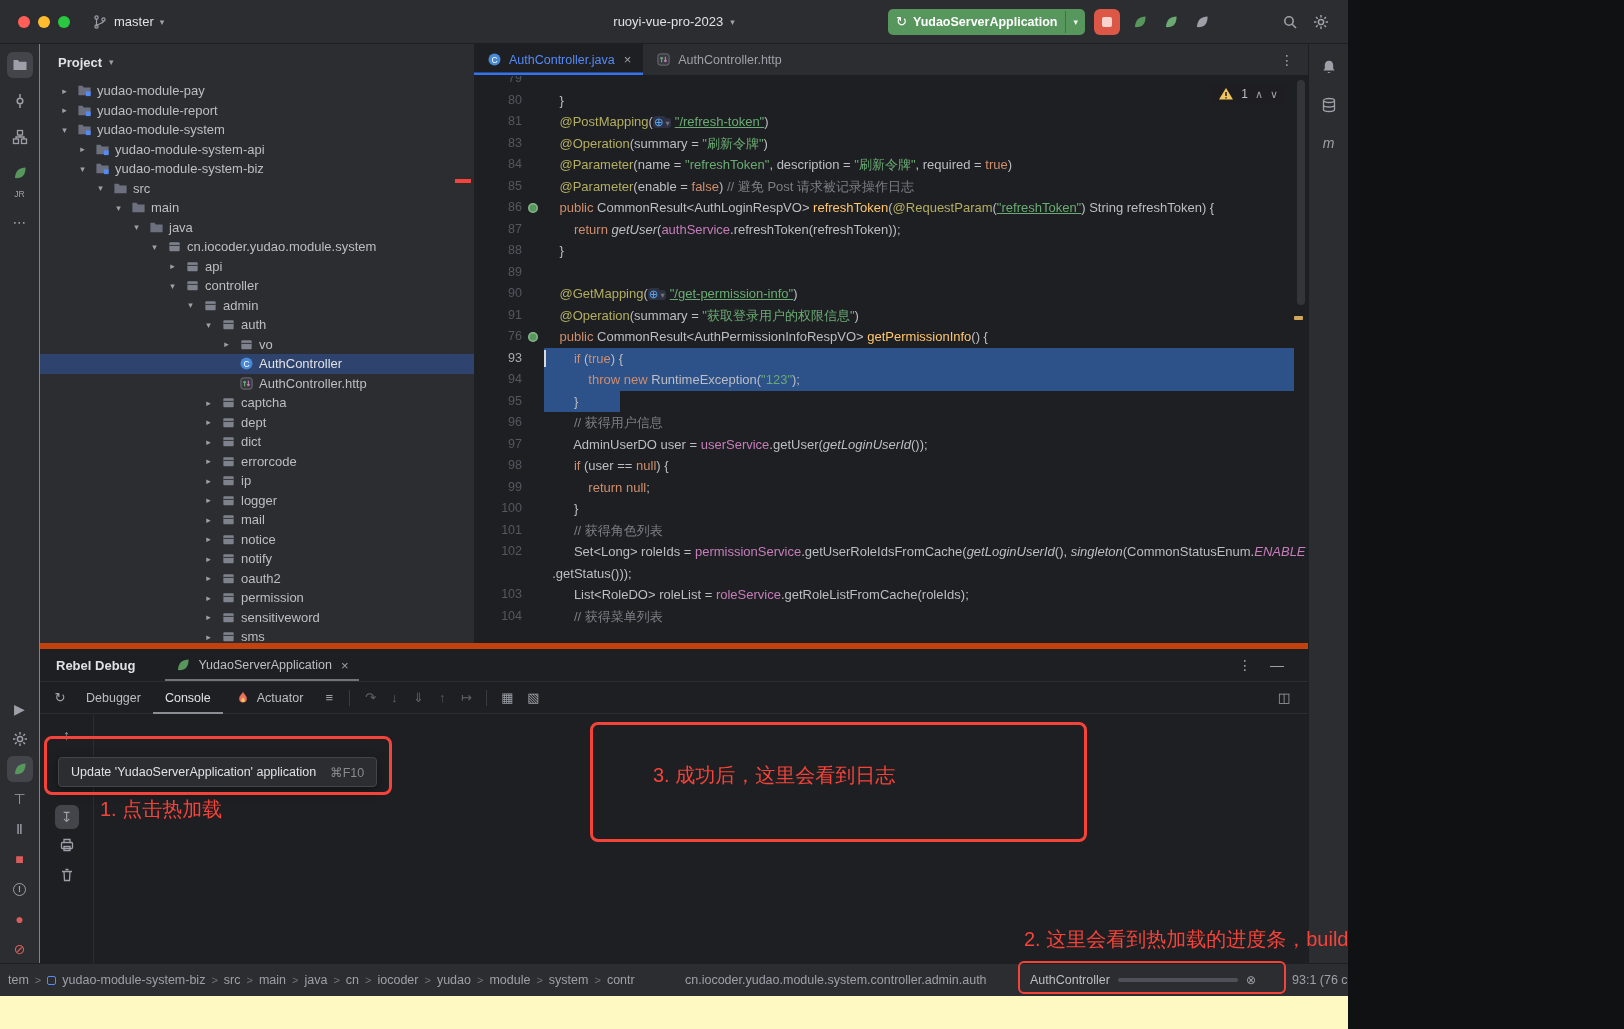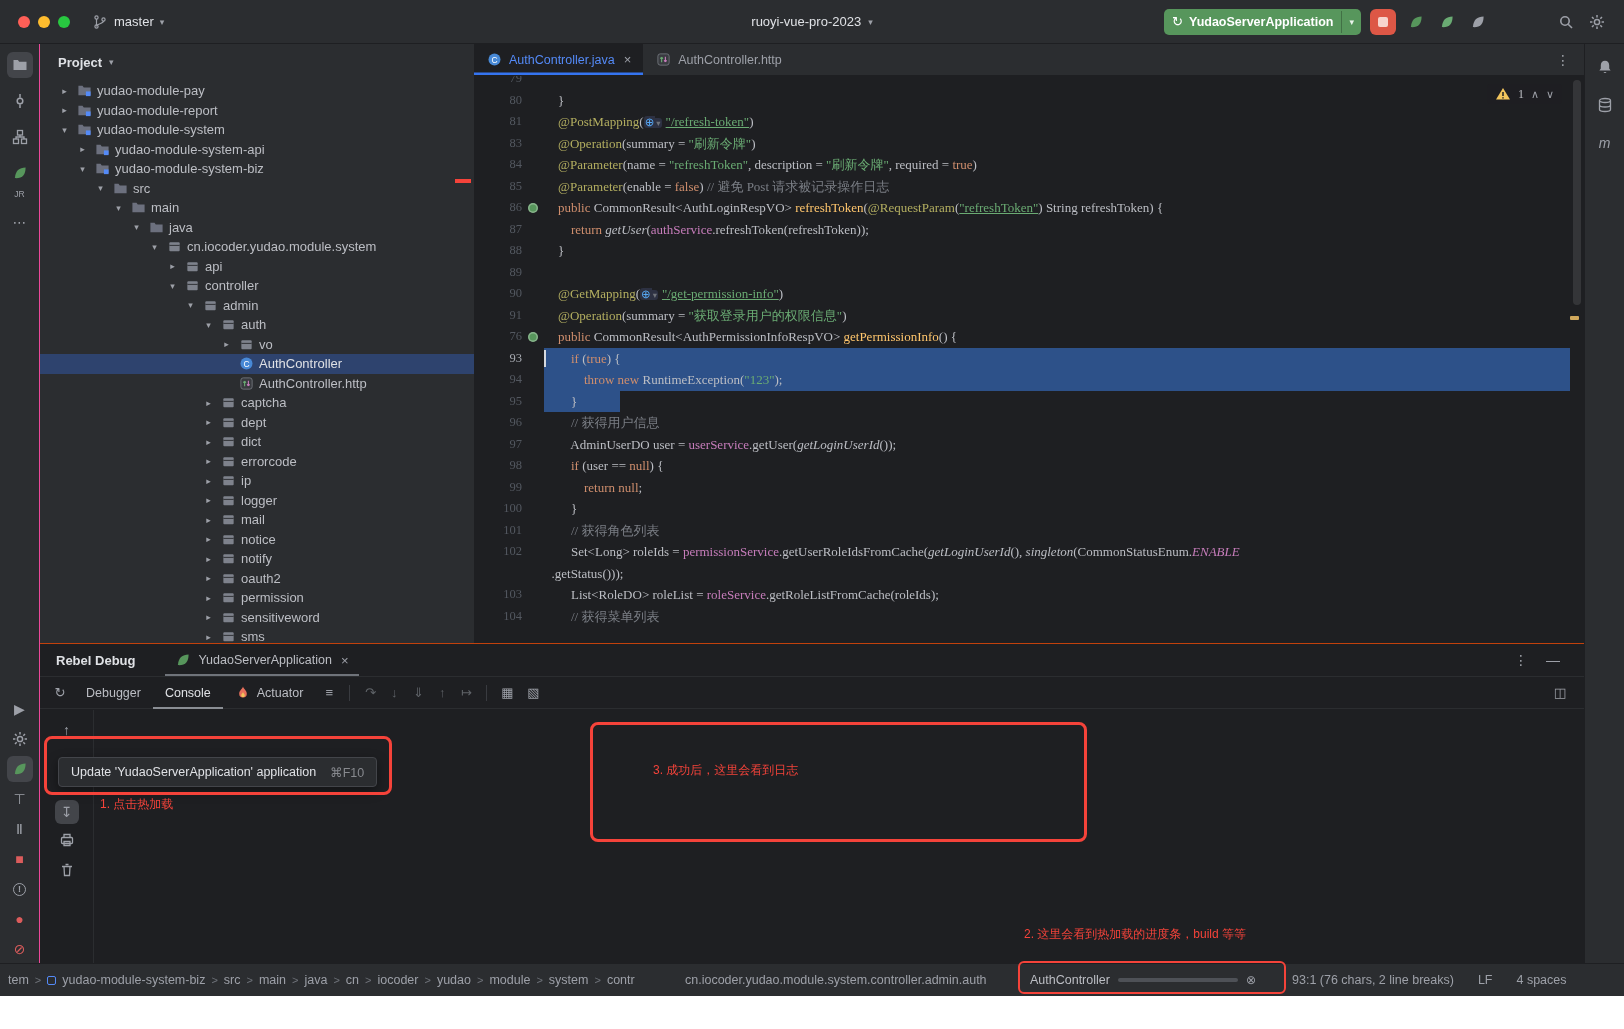--- a/index.html
+++ b/index.html
@@ -4,21 +4,21 @@
 <style>
   :root{
     --annotation-red:#f5433a;
     --accent-blue:#3574f0;
     --run-green:#57965c;
     --stop-red:#dd5746;
     --selection-blue:#2d5189;
   }
   *{box-sizing:border-box}
   body{margin:0;background:#101113;font-family:"Liberation Sans","DejaVu Sans",sans-serif;color:#bcbec4;}
-  .app{position:relative;width:1624px;height:1029px;overflow:hidden;background:#ffffff}
+  .app{position:relative;width:1348px;height:1029px;overflow:hidden;background:#fef9c3}
 
   
   .titlebar{position:absolute;left:0;top:0;right:0;height:44px;background:#2b2d30;border-bottom:1px solid #1e1f22;display:flex;align-items:center;z-index:5}
   .traffic{display:flex;gap:8px;padding:0 14px 0 18px}
   .tl{width:12px;height:12px;border-radius:50%}
   .tl.red{background:#ff5f57}.tl.yellow{background:#febc2e}.tl.green{background:#28c840}
   .branch-widget{display:flex;align-items:center;gap:6px;color:#dfe1e5;font-size:13px;padding:4px 8px;border-radius:4px}
   .branch-widget .ic{display:flex;color:#9da0a8}
   .chev{color:#9da0a8;font-size:9px}
   .title-center{position:absolute;left:50%;transform:translateX(-50%);display:flex;gap:7px;align-items:center;color:#dfe1e5;font-size:13px}
@@ -52,21 +52,21 @@
   .ticon{width:16px;height:16px;flex:none;display:flex;align-items:center;justify-content:center}
   .tlabel{padding-right:8px}
 
   
   .editor{position:absolute;left:474px;top:44px;right:40px;bottom:386px;background:#1e1f22;z-index:2}
   .tabbar{height:32px;background:#2b2d30;display:flex;align-items:center;border-bottom:1px solid #1e1f22}
   .tab{display:flex;align-items:center;gap:7px;height:100%;padding:0 12px;font-size:12.5px;color:#9da0a8}
   .tab.active{background:#1e1f22;box-shadow:inset 0 -2.5px 0 var(--accent-blue);color:#548af7}
   .tab-close{color:#9da0a8;font-size:13px;margin-left:2px}
   .tab-more{margin-left:auto;padding-right:14px;color:#9da0a8;font-size:14px}
-  .code-area{position:absolute;top:32px;left:0;right:0;bottom:0;overflow:hidden;font-family:Liberation Serif, serif;font-size:13px}
+  .code-area{position:absolute;top:32px;left:0;right:0;bottom:0;overflow:hidden;font-family:Liberation Sans, sans-serif;font-size:13px}
   #code-lines{margin-top:-8px;margin-right:14px}
   .code-line{display:flex;height:21.5px;line-height:21.5px;white-space:pre}
   .ln{width:48px;text-align:right;color:#535860;flex:none;font-size:12.5px}
   .ln.cur{color:#a8abb2}
   .gslot{width:22px;flex:none;display:flex;align-items:center;justify-content:center}
   .bean{width:10px;height:10px;border-radius:50%;background:#57965c;box-shadow:inset 0 0 0 1.5px rgba(255,255,255,.3)}
   .code-text{flex:1;position:relative;padding-left:1px}
   .sel-full .code-text{background:var(--selection-blue)}
   .sel-part .code-text{background:linear-gradient(90deg,var(--selection-blue) 0,var(--selection-blue) 76px,transparent 76px)}
   .caret{position:absolute;left:0;top:2px;width:1.5px;height:17px;background:#d6d9de}
@@ -82,21 +82,21 @@
   .tok.it{color:#bcbec4;font-style:italic}
   .tok.sf{color:#c77dbb;font-style:italic}
   .tok.inlay-globe{color:#56a8f5;font-size:11.5px;background:#2d3142;border-radius:3px 0 0 3px;padding:0 1px}
   .tok.inlay-chev{color:#6f737a;font-size:8.5px;background:#2d3142;border-radius:0 3px 3px 0;margin-right:4px;padding:0 1px}
   .inspect-widget{position:absolute;top:8px;right:22px;display:flex;align-items:center;gap:7px;font-size:12px;color:#bcbec4;background:rgba(30,31,34,.85);padding:2px 8px;border-radius:4px}
   .iw-chev{color:#9da0a8;font-size:11px}
   .scroll-thumb{position:absolute;right:3px;top:4px;width:8px;height:225px;background:rgba(255,255,255,.10);border-radius:4px}
   .stripe-mark{position:absolute;right:5px;top:240px;width:9px;height:4px;background:#d0a85c;border-radius:1px}
 
   
-  .debug-panel{position:absolute;left:40px;right:40px;top:643px;bottom:66px;background:#1e1f22;border-top:1px solid #c2410c;z-index:2}
+  .debug-panel{position:absolute;left:40px;right:40px;top:643px;bottom:66px;background:#1e1f22;border-top:6px solid #c2410c;z-index:2}
   .dp-header{height:33px;display:flex;align-items:center;padding:0 16px;gap:30px;border-bottom:1px solid #2b2d30}
   .dp-title{font-size:13px;font-weight:700;color:#dfe1e5}
   .dp-tab{display:flex;align-items:center;gap:7px;font-size:12.5px;color:#bcbec4;height:100%;padding:0 10px;box-shadow:inset 0 -2px 0 #6f737a}
   .dp-header-right{margin-left:auto;display:flex;gap:18px;color:#9da0a8;padding-right:8px;font-size:14px}
   .dp-toolbar{height:32px;display:flex;align-items:center;border-bottom:1px solid #2b2d30;padding-left:8px;gap:2px}
   .dt-ic{width:24px;height:24px;display:flex;align-items:center;justify-content:center;color:#9da0a8;font-size:13px;flex:none}
   .dp-toolbar .strip-icon{width:24px;height:24px;color:#5f6368;font-size:13px}
   .dp-viewtab{padding:0 12px;height:32px;display:flex;align-items:center;gap:6px;font-size:12.5px;color:#bcbec4}
   .dp-viewtab.sel{box-shadow:inset 0 -2px 0 #8a8e94;color:#dfe1e5}
   .vsep{width:1px;height:16px;background:#393b40;margin:0 6px;flex:none}
@@ -125,21 +125,21 @@
   .progress-fill{height:100%;width:80%;background:#a8abb2}
   .cancel-ic{color:#9da0a8;font-size:12px}
   .status-right{position:absolute;left:1292px;display:flex;gap:24px;white-space:nowrap}
 
   
   .anno{position:absolute;inset:0;pointer-events:none;z-index:40}
   .anno-rect{position:absolute;border:3px solid var(--annotation-red);border-radius:8px}
   .r1{left:44px;top:736px;width:348px;height:59px}
   .r3{left:590px;top:722px;width:497px;height:120px}
   .r4{left:1018px;top:961px;width:268px;height:33px;border-width:2.5px;border-radius:6px}
-  .anno-label{position:absolute;color:var(--annotation-red);font-size:12px;white-space:nowrap}
+  .anno-label{position:absolute;color:var(--annotation-red);font-size:20px;white-space:nowrap}
   .l1{left:100px;top:796px}
   .l3{left:653px;top:762px}
   .l2{left:1024px;top:926px}
   .anno-dash{position:absolute;left:455px;top:179px;width:16px;height:4px;background:var(--annotation-red)}
 </style>
 </head>
 <body>
 
 <div class="app">
 

